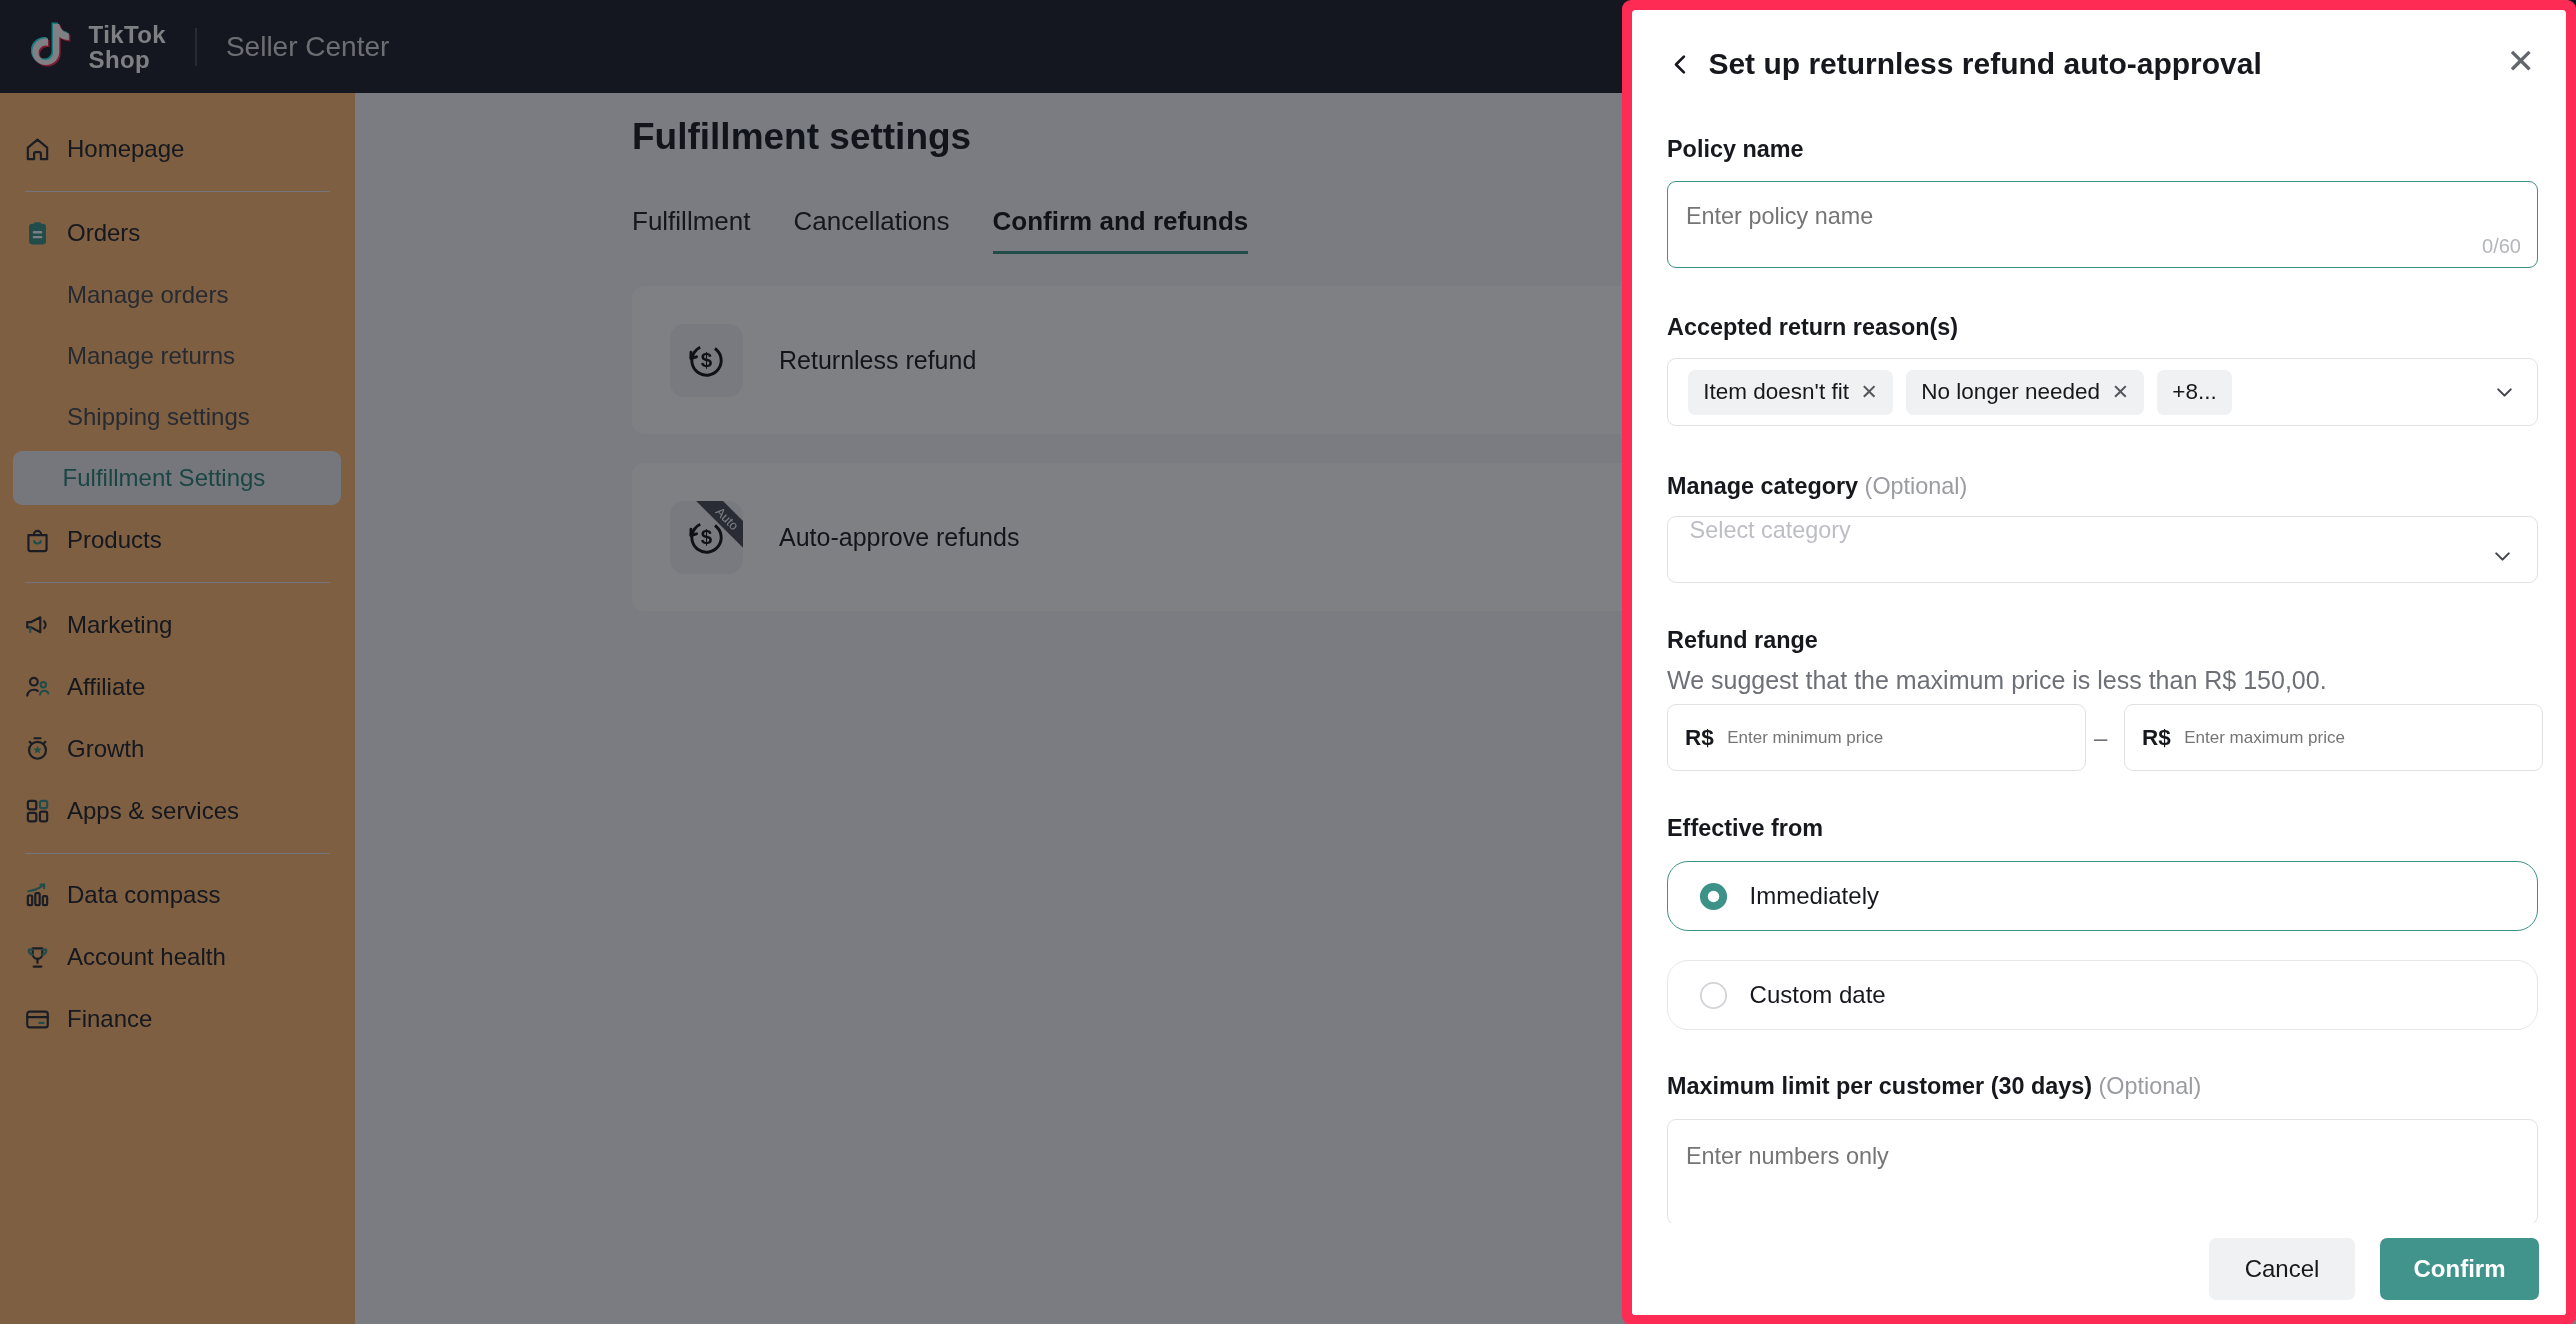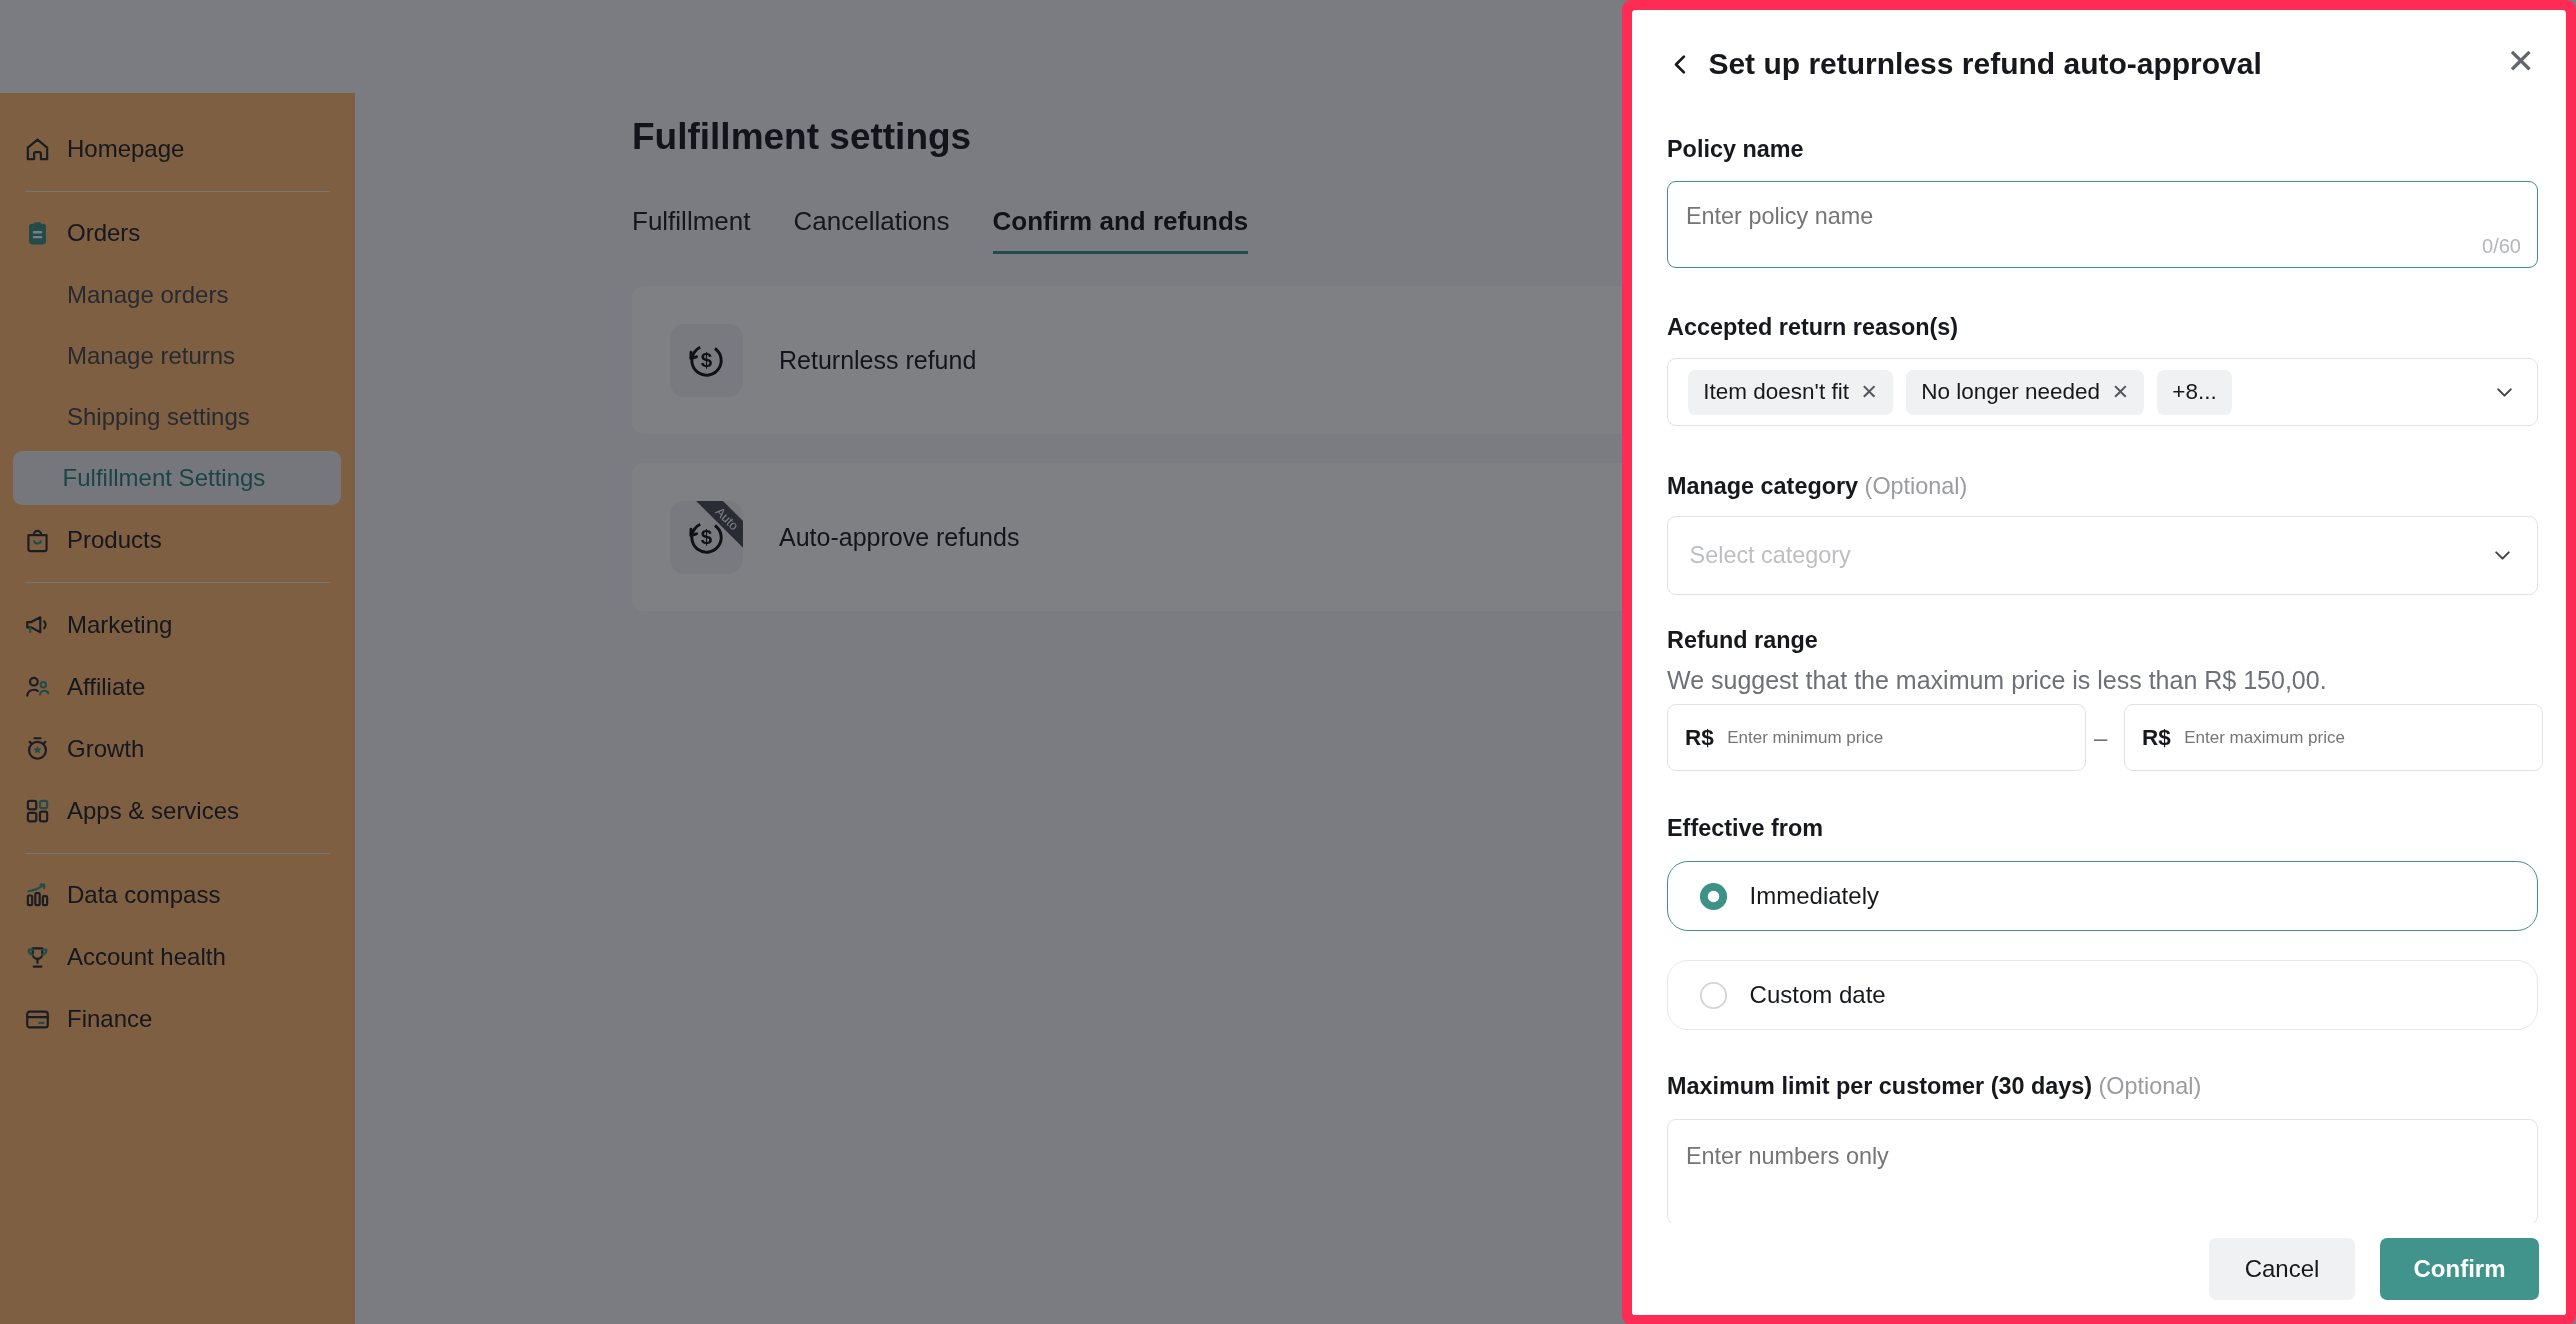--- a/index.html
+++ b/index.html
@@ -67,23 +67,23 @@
   .counter { position:absolute; right:16px; bottom:9px; font-size:20px; color:#b4b6bb; }
 
   .reasons-box { position:absolute; left:35px; top:348px; width:871px; height:68px;
     border:1.8px solid #e1e2e5; border-radius:9px; background:#fff;
     display:flex; align-items:center; padding:0 20px; gap:12.6px; cursor:pointer; }
   .chip { height:45px; background:#f0f1f3; border-radius:7.2px; display:flex; align-items:center;
     padding:0 15.3px; font-size:22.5px; color:#17191d; gap:11.7px; white-space:nowrap; }
   .chip-x { color:#54575d; font-size:20.7px; cursor:pointer; }
   .box-chevron { margin-left:auto; display:flex; }
 
-  .select-box { position:absolute; left:35px; top:506px; width:871px; height:79px;
+  .select-box { position:absolute; left:35px; top:506px; width:871px; height:67px;
     border:1.8px solid #e1e2e5; border-radius:9px; background:#fff;
-    display:flex; align-items:center; padding:0 21.6px; cursor:pointer; }
+    display:flex; align-items:flex-start; padding:0 21.6px; cursor:pointer;flex-direction:column; }
   .placeholder-text { font-size:23.4px; color:#bdbec4; }
 
   .helper { position:absolute; left:35px; top:656px; font-size:25px; color:#6e7077; }
 
   .price-box { position:absolute; top:694px; width:419px; height:67px; border:1.8px solid #e1e2e5;
     border-radius:9px; background:#fff; display:flex; align-items:center; padding:0 17px; gap:13.5px; }
   .price-min { left:35px; } .price-max { left:492px; }
   .currency { font-size:22.5px; color:#16181d; font-weight:600; }
   .price-box input { flex:1; border:none; outline:none; font-size:17px; color:#16181d;
     font-family:inherit; background:transparent; min-width:0; }
@@ -105,20 +105,35 @@
   .btn { height:62px; border:none; border-radius:7.2px; font-size:24px; font-family:inherit;
     display:flex; align-items:center; justify-content:center; cursor:pointer; }
   .btn-cancel { width:146px; background:#f0f1f3; color:#17191d; font-weight:500; }
   .btn-confirm { width:159px; background:#40948b; color:#ffffff; font-weight:600; }
 </style>
 </head>
 <body>
 
 <div class="page">
 
+  <header class="top-header">
+    <div class="logo">
+      <svg class="logo-note" viewBox="0 0 44 52">
+        <path d="M28 2c1 5.2 4.8 9 10 9.8v7c-3.7-.1-7.1-1.2-10-3.2v15.3c0 7.7-6.2 13.9-14 13.9S0 38.6 0 30.9 6.2 17 14 17c.8 0 1.5.1 2.3.2v7.7c-.7-.2-1.5-.4-2.3-.4-4.1 0-7.5 3.4-7.5 7.5s3.4 7.5 7.5 7.5 7.5-3.4 7.5-7.5V2H28z" fill="#25f4ee" transform="translate(-1.5,-1.5)"></path>
+        <path d="M28 2c1 5.2 4.8 9 10 9.8v7c-3.7-.1-7.1-1.2-10-3.2v15.3c0 7.7-6.2 13.9-14 13.9S0 38.6 0 30.9 6.2 17 14 17c.8 0 1.5.1 2.3.2v7.7c-.7-.2-1.5-.4-2.3-.4-4.1 0-7.5 3.4-7.5 7.5s3.4 7.5 7.5 7.5 7.5-3.4 7.5-7.5V2H28z" fill="#fe2c55" transform="translate(1.5,1.5)"></path>
+        <path d="M28 2c1 5.2 4.8 9 10 9.8v7c-3.7-.1-7.1-1.2-10-3.2v15.3c0 7.7-6.2 13.9-14 13.9S0 38.6 0 30.9 6.2 17 14 17c.8 0 1.5.1 2.3.2v7.7c-.7-.2-1.5-.4-2.3-.4-4.1 0-7.5 3.4-7.5 7.5s3.4 7.5 7.5 7.5 7.5-3.4 7.5-7.5V2H28z" fill="#ffffff"></path>
+      </svg>
+      <div class="logo-text">
+        <span>TikTok</span>
+        <span>Shop</span>
+      </div>
+    </div>
+    <div class="hdr-divider"></div>
+    <div class="product-name">Seller Center</div>
+  </header>
 
   <aside class="sidebar">
 
     <div class="s-item">
       <span class="s-icon">
         <svg width="29" height="29" viewBox="0 0 24 24" fill="none" stroke="#2d3138" stroke-width="1.8" stroke-linejoin="round">
           <path d="M4 10.5 12 3.8l8 6.7V20h-5.2v-4.6a1.2 1.2 0 0 0-1.2-1.2h-3.2a1.2 1.2 0 0 0-1.2 1.2V20H4Z"></path>
         </svg>
       </span>
       <span class="s-label">Homepage</span>

